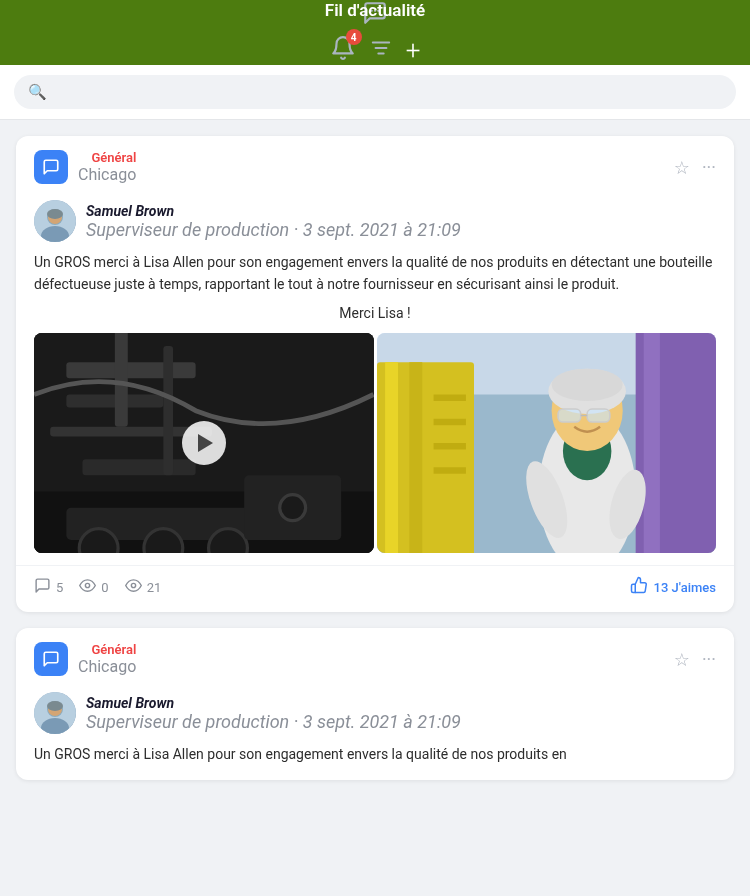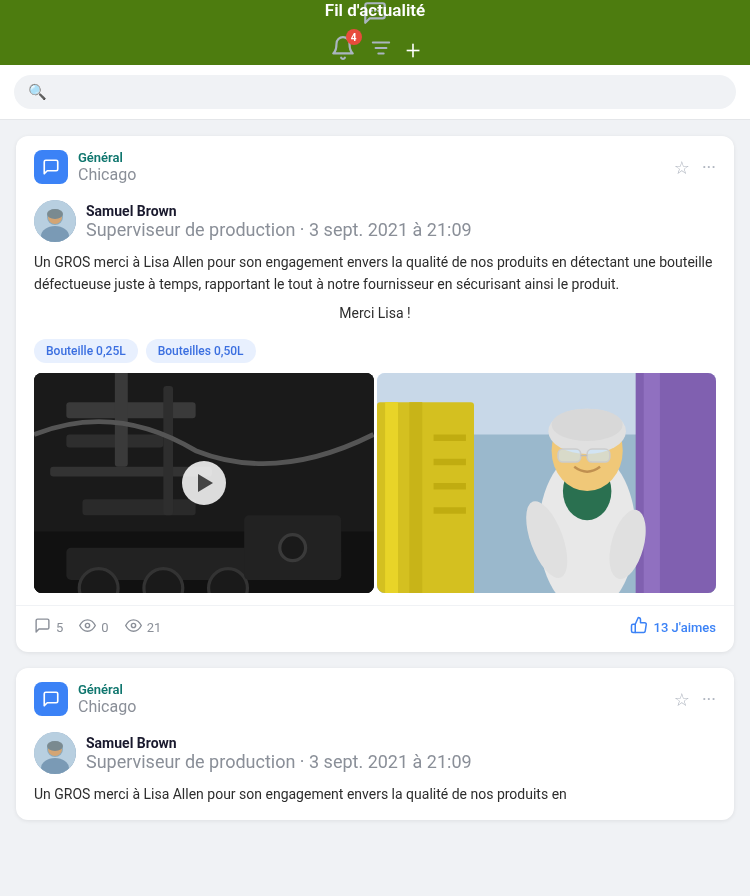--- a/index.html
+++ b/index.html
@@ -125,21 +125,22 @@
       border-radius: 8px;
       display: flex;
       align-items: center;
       justify-content: center;
       color: #fff;
       font-size: 16px;
     }
     .channel-info-name {
       font-size: 13px;
       font-weight: 600;
-      color: #0f766e;
+      color: #ef4444;
+      text-align: right;
     }
     .channel-info-sub {
       font-size: 16px;
       color: #8a8f98;
     }
     .post-actions {
       display: flex;
       align-items: center;
       gap: 12px;
     }
@@ -147,20 +148,21 @@
       color: #b0b6c0;
       font-size: 18px;
       cursor: pointer;
     }
 
     .post-author {
       display: flex;
       align-items: center;
       gap: 10px;
       padding: 6px 18px 10px;
+      font-style: italic;
     }
     .avatar {
       width: 42px;
       height: 42px;
       border-radius: 50%;
       overflow: hidden;
       flex-shrink: 0;
     }
     .avatar-img {
       width: 100%;
@@ -394,24 +396,20 @@
           · <span>3 sept. 2021 à 21:09</span>
         </div>
       </div>
     </div>
 
     <div class="post-body">
       <p class="post-text">Un GROS merci à Lisa Allen pour son engagement envers la qualité de nos produits en détectant une bouteille défectueuse juste à temps, rapportant le tout à notre fournisseur en sécurisant ainsi le produit.</p>
       <p class="post-thanks">Merci Lisa !</p>
     </div>
 
-    <div class="tags">
-      <span class="tag">Bouteille 0,25L</span>
-      <span class="tag">Bouteilles 0,50L</span>
-    </div>
 
     <div class="post-media">
       <div class="media-left">
         <div class="machine-bg">
           
           <svg width="100%" height="100%" viewBox="0 0 210 220" preserveAspectRatio="xMidYMid slice">
             <rect width="210" height="220" fill="#1a1a1a"></rect>
             <rect x="20" y="60" width="80" height="10" fill="#3a3a3a" rx="2"></rect>
             <rect x="20" y="80" width="60" height="8" fill="#2e2e2e" rx="2"></rect>
             <rect x="10" y="100" width="100" height="6" fill="#333" rx="2"></rect>

